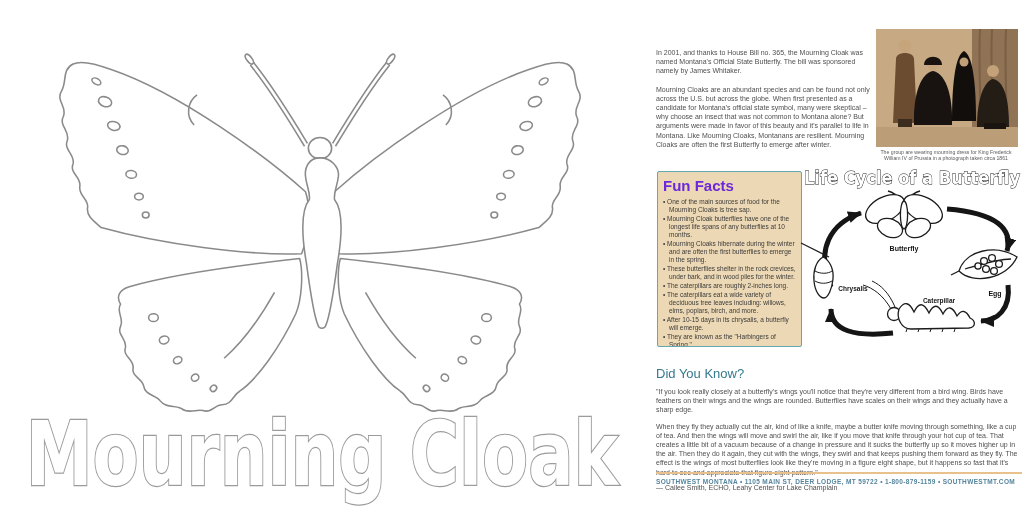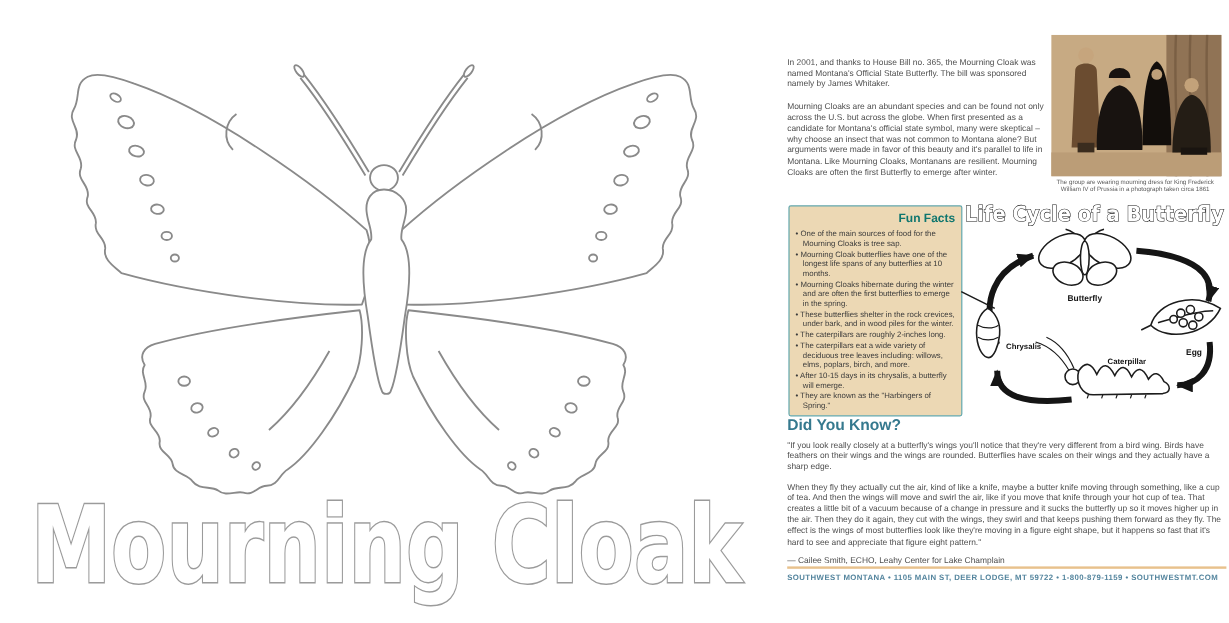--- a/index.html
+++ b/index.html
@@ -18,30 +18,30 @@
   .article-title .species { font-style:italic; font-weight:bold; }
   .article-paragraphs { position:absolute; left:656px; top:48px; width:218px; }
   .article-paragraphs p { font-size:7px; line-height:9.2px; color:#4f4f4f; margin-bottom:9px; }
   .photo-wrap { position:absolute; left:876px; top:29px; width:142px; height:118px; }
   .photo-caption { position:absolute; left:868px; top:150px; width:156px;
     font-size:6px; line-height:7px; color:#5a5a5a; text-align:center; transform:scale(0.86); transform-origin:top center; }
   
   .fun-facts { position:absolute; left:657px; top:171px; width:145px; height:176px;
     background:#ecd8b4; border:1px solid #63a8ae; border-radius:2px;
     padding:4px 5px 3px 5px; overflow:hidden; }
-  .fun-facts h3 { text-align:right; font-size:10px; font-weight:bold; color:#0f766e; margin:1px 0 4px 0; }
+  .fun-facts h3 { text-align:left; font-size:15px; font-weight:bold; color:#6d28d9; margin:1px 0 4px 0; }
   .fun-facts ul { list-style:none; }
   .fun-facts li { font-size:6.5px; line-height:8px; color:#3a3a3a;
     padding-left:6px; text-indent:-6px; margin-bottom:1px; }
   .fun-facts li::before { content:"• "; }
   
   .life-cycle { position:absolute; left:799px; top:167px; width:226px; height:184px; }
   
   .dyk { position:absolute; left:656px; top:346px; width:368px; }
-  .dyk h2 { font-size:13px; font-weight:bold; color:#35798e; margin-bottom:6px; }
+  .dyk h2 { font-size:13px; font-weight:normal; color:#35798e; margin-bottom:6px;margin-top:20px; }
   .dyk p { font-size:7px; line-height:9.2px; color:#4f4f4f; margin-bottom:7px; }
   .dyk .attribution { font-size:7px; color:#4f4f4f; margin-top:1px; }
   
   .footer { position:absolute; left:656px; top:472px; width:366px; }
   .footer-rule { border-top:2px solid #e8c18c; margin-bottom:4px; }
   .footer-text { font-size:6.5px; font-weight:bold; color:#54859e; letter-spacing:0.35px; white-space:nowrap; }
 </style>
 </head>
 <body>
 

